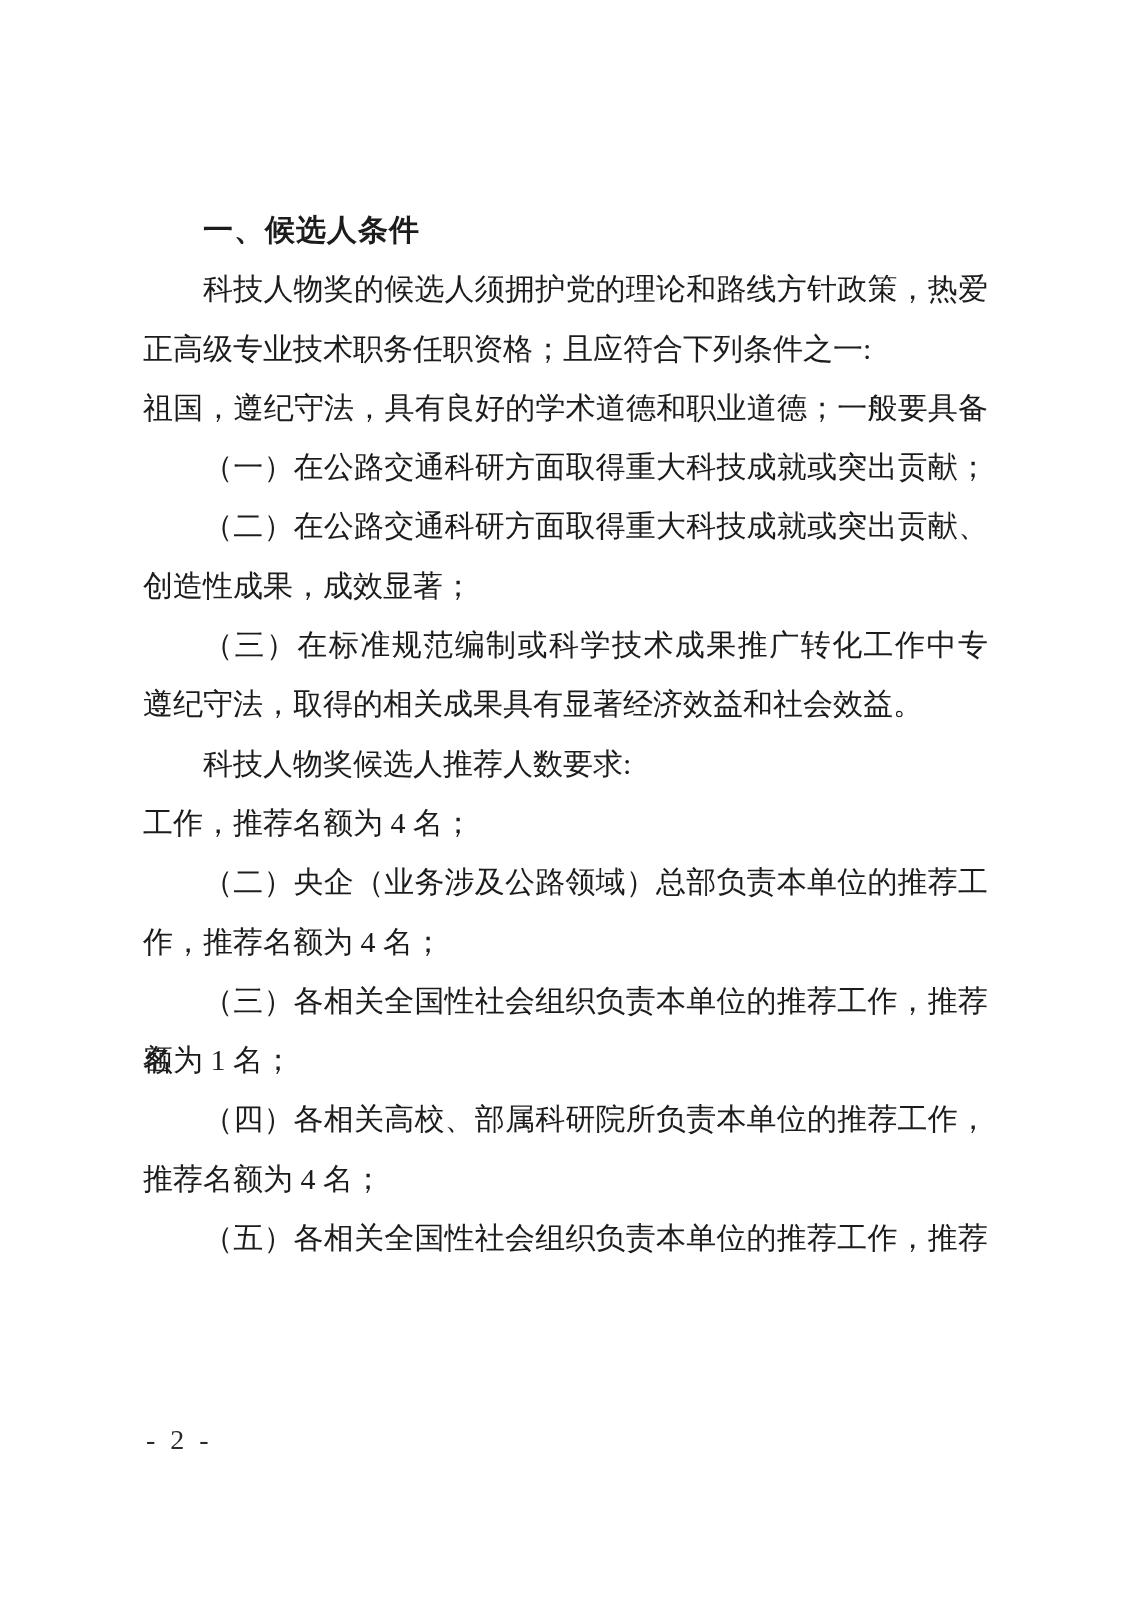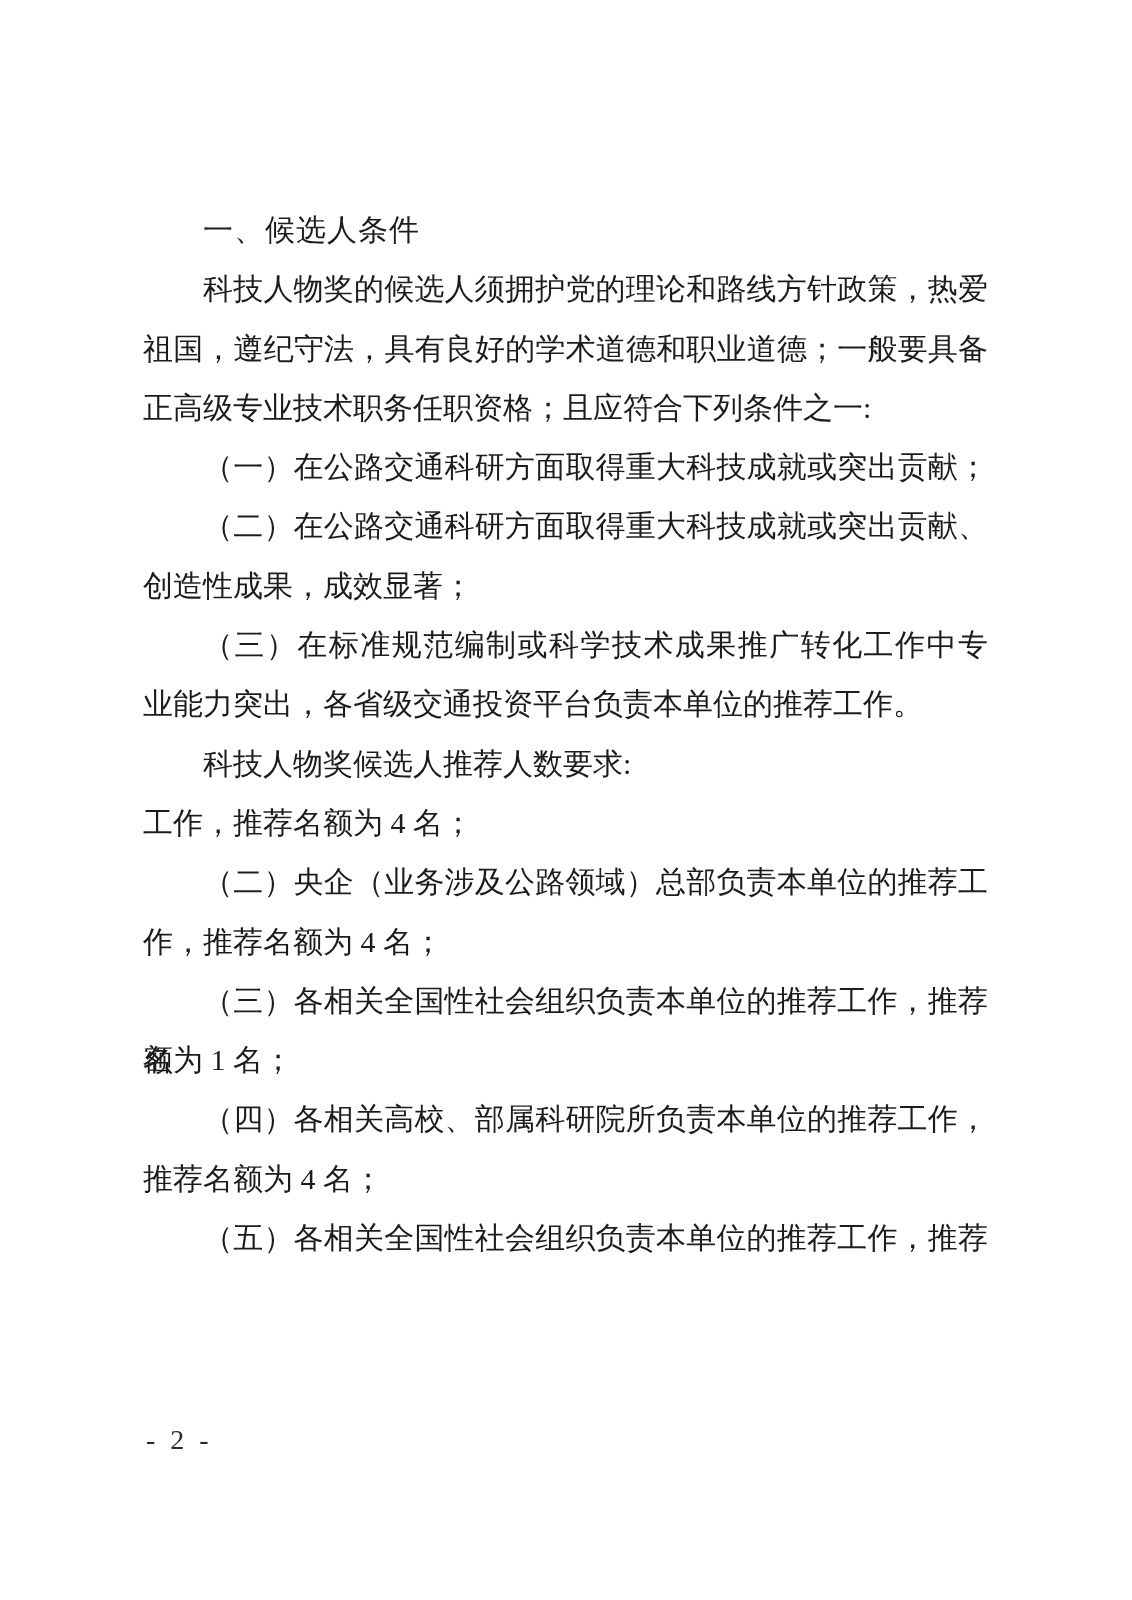--- a/index.html
+++ b/index.html
@@ -31,47 +31,47 @@
   }
   .line.indent {
     text-indent: 60px;
   }
   .line.fill {
     text-align: justify;
     text-align-last: justify;
   }
   .line.heading {
     font-family: "Liberation Sans", "DejaVu Sans", sans-serif;
-    font-weight: 400;
+    font-weight: 700;
     letter-spacing: 1px;
   }
   .page-footer {
     position: absolute;
     left: 146px;
     top: 1424px;
     color: #2a2a2a;
     font-family: "Liberation Serif", "DejaVu Serif", serif;
     font-size: 28px;
     letter-spacing: 4px;
   }
 </style>
 </head>
 <body>
 
 <div class="page">
   <main class="text-block">
     <div class="line heading indent">一、候选人条件</div>
     <div class="line indent fill">科技人物奖的候选人须拥护党的理论和路线方针政策，热爱</div>
+    <div class="line">正高级专业技术职务任职资格；且应符合下列条件之一:</div>
     <div class="line fill">祖国，遵纪守法，具有良好的学术道德和职业道德；一般要具备</div>
-    <div class="line">正高级专业技术职务任职资格；且应符合下列条件之一:</div>
     <div class="line indent fill">（一）在公路交通科研方面取得重大科技成就或突出贡献；</div>
     <div class="line indent fill">（二）在公路交通科研方面取得重大科技成就或突出贡献、</div>
     <div class="line">创造性成果，成效显著；</div>
     <div class="line indent fill">（三）在标准规范编制或科学技术成果推广转化工作中专</div>
-    <div class="line">业能力突出，各省级交通投资平台负责本单位的推荐工作。</div>
+    <div class="line">遵纪守法，取得的相关成果具有显著经济效益和社会效益。</div>
     <div class="line indent">科技人物奖候选人推荐人数要求:</div>
     <div class="line">工作，推荐名额为 4 名；</div>
     <div class="line indent fill">（二）央企（业务涉及公路领域）总部负责本单位的推荐工</div>
     <div class="line">作，推荐名额为 4 名；</div>
     <div class="line indent fill">（三）各相关全国性社会组织负责本单位的推荐工作，推荐名</div>
     <div class="line">额为 1 名；</div>
     <div class="line indent fill">（四）各相关高校、部属科研院所负责本单位的推荐工作，</div>
     <div class="line">推荐名额为 4 名；</div>
     <div class="line indent fill">（五）各相关全国性社会组织负责本单位的推荐工作，推荐</div>
   </main>

